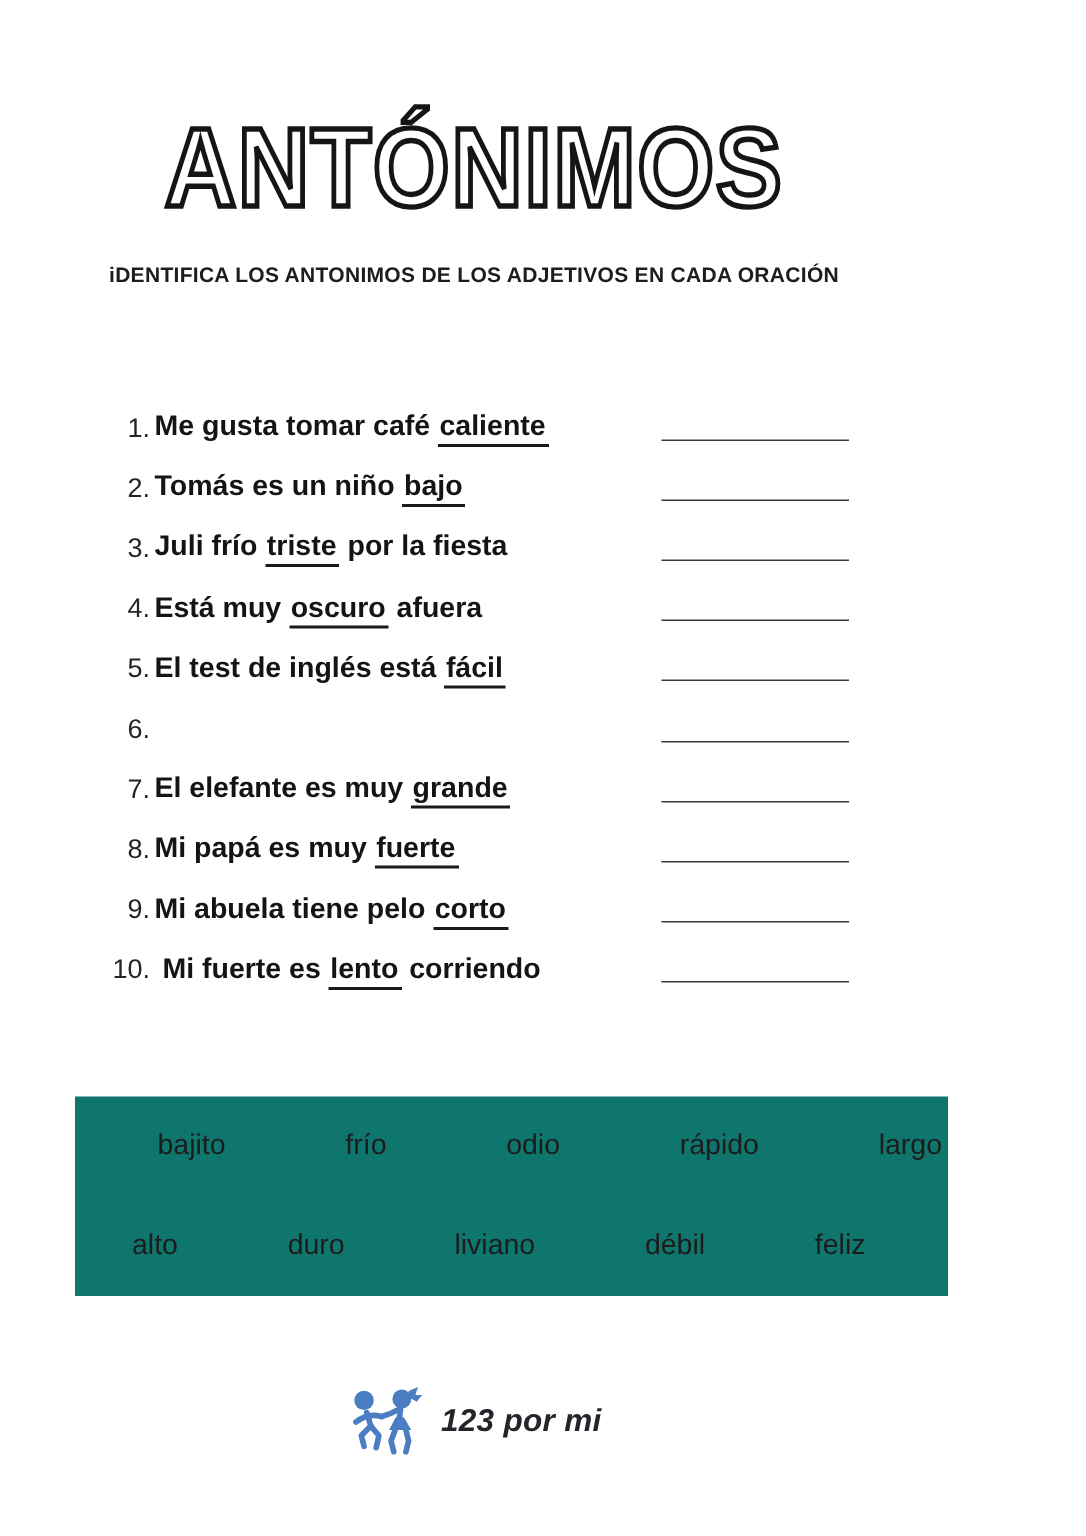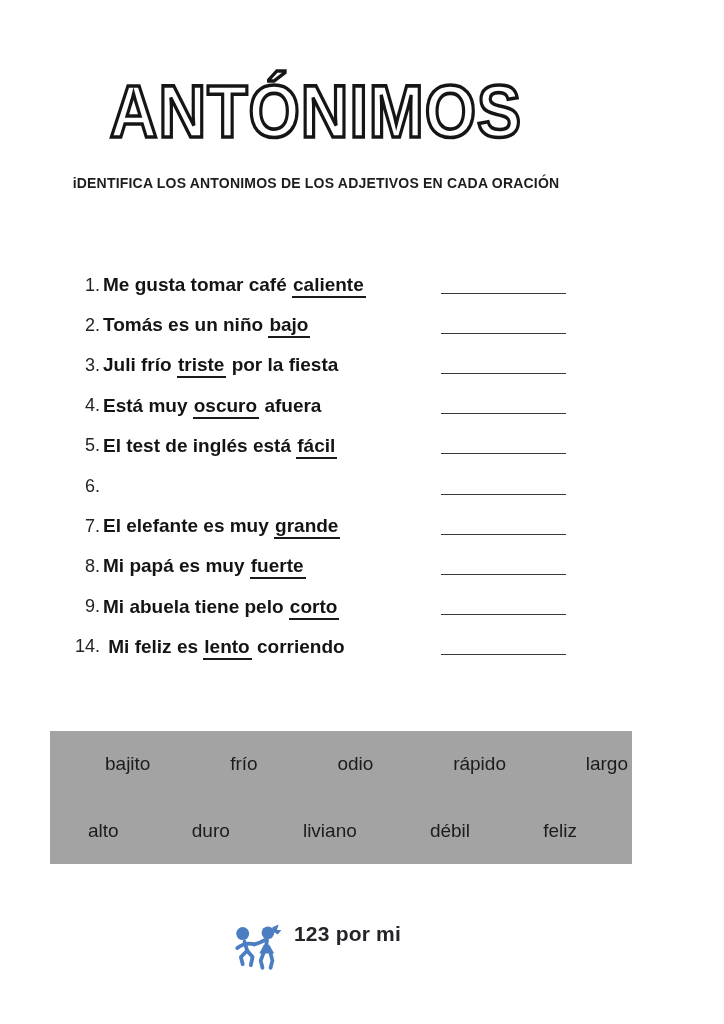--- a/index.html
+++ b/index.html
@@ -53,34 +53,34 @@
     width:125px; height:0;
     border-bottom:1.6px solid #3a3a3a;
     align-self:center;
     transform:translateY(8px);
   }
 
   
   .bank {
     position:absolute; left:50px; top:731px;
     width:608px; height:133px;
-    background:#a3a3a3;
+    background:#0f766e;
   }
   .bank-row {
     height:50%;
     display:flex; align-items:center; justify-content:space-between;
   }
   .bank-row.r1 { padding:0 30px 0 55px; }
   .bank-row.r2 { padding:0 81px 0 38px;gap:20px; }
   .bank-word { font-size:19px; font-weight:400; color:#1c1c1c; }
 
   
   .footer {
     position:absolute; top:922px; left:0; right:0;
-    display:flex; justify-content:center; gap:9px;
+    display:flex; align-items:center; justify-content:center; gap:9px;font-style:italic;
   }
   .logo { width:54px; height:52px; flex:none; }
   .brand { font-size:21px; font-weight:700; color:#24252a; letter-spacing:0.2px; }
 </style>
 </head>
 <body>
 
 <div class="page">
 
   <div class="title">ANTÓNIMOS</div>
@@ -126,22 +126,22 @@
       <span class="num">8.</span>
       <span class="sentence"><span>Mi papá es muy </span><span class="u">fuerte</span><span></span></span>
       <span class="blank"></span>
     </div>
     <div class="row">
       <span class="num">9.</span>
       <span class="sentence"><span>Mi abuela tiene pelo </span><span class="u">corto</span><span></span></span>
       <span class="blank"></span>
     </div>
     <div class="row">
-      <span class="num">14.</span>
-      <span class="sentence"><span> Mi feliz es </span><span class="u">lento</span><span> corriendo</span></span>
+      <span class="num">10.</span>
+      <span class="sentence"><span> Mi fuerte es </span><span class="u">lento</span><span> corriendo</span></span>
       <span class="blank"></span>
     </div>
   </div>
 
   <div class="bank">
     <div class="bank-row r1">
       <span class="bank-word">bajito</span>
       <span class="bank-word">frío</span>
       <span class="bank-word">odio</span>
       <span class="bank-word">rápido</span>

